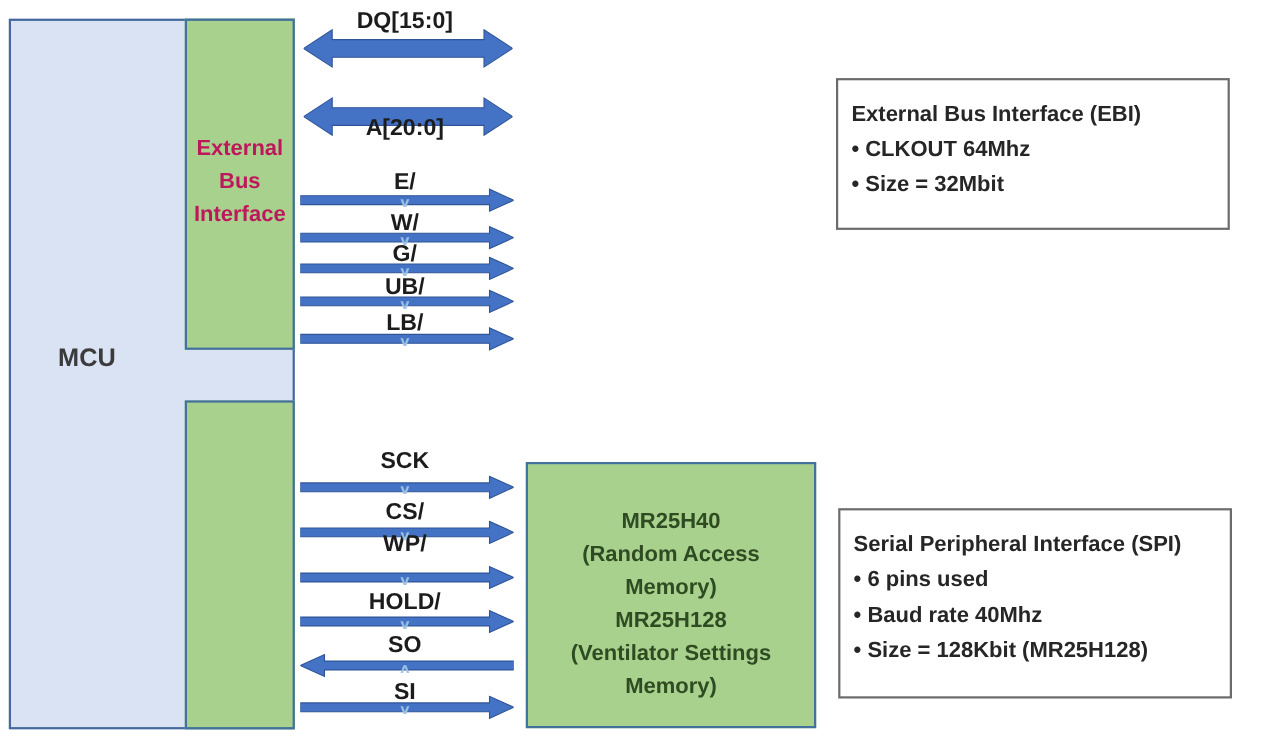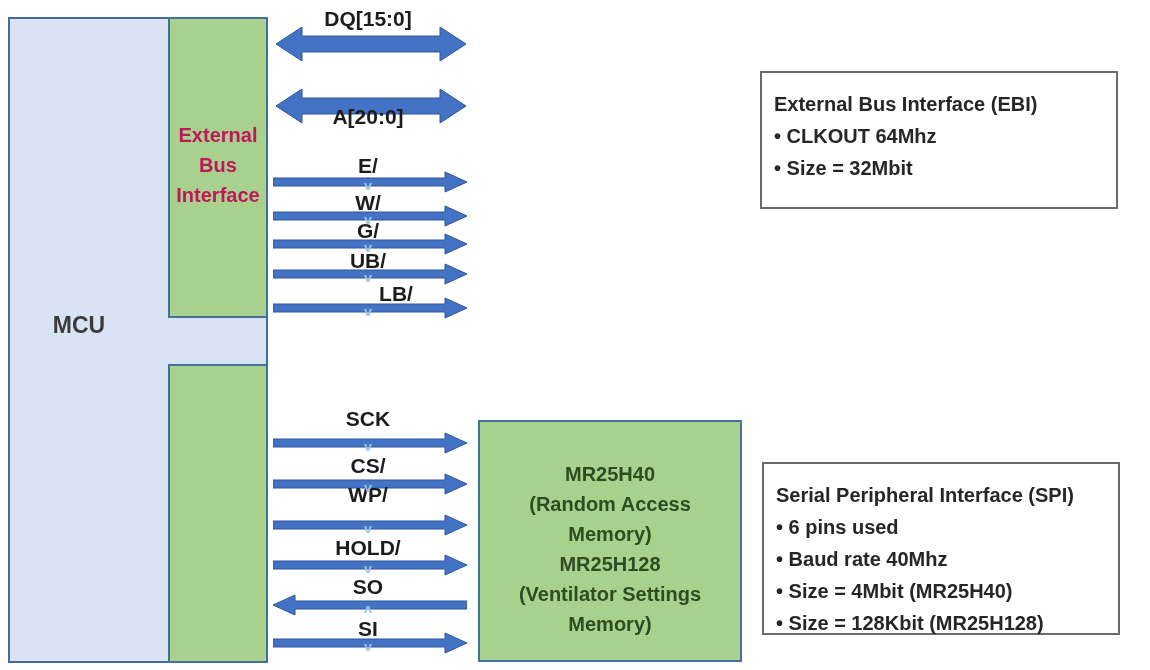--- a/index.html
+++ b/index.html
@@ -80,21 +80,20 @@
 
   <div class="info info1">
       <div>External Bus Interface (EBI)</div>
       <div>• CLKOUT 64Mhz</div>
       <div>• Size = 32Mbit</div>
     </div>
   <div class="info info2">
       <div>Serial Peripheral Interface (SPI)</div>
       <div>• 6 pins used</div>
       <div>• Baud rate 40Mhz</div>
-      <div>• Size = 4Mbit (MR25H40)</div>
       <div>• Size = 128Kbit (MR25H128)</div>
     </div>
 
   <div id="arrows">
       <div class="sig-label" style="left: 368px; top: 19px;">DQ[15:0]</div>
       <div class="sig-arrow" style="left: 276px; top: 26px;"><svg width="190" height="36" viewBox="0 0 190 36">
           <polygon points="0,18 26,1 26,10 164,10 164,1 190,18 164,35 164,26 26,26 26,35" fill="#4472c4" stroke="#2f5597" stroke-width="1"></polygon>
         </svg></div>
       <div class="sig-label" style="left: 368px; top: 78px; margin-top: 39px;">A[20:0]</div>
       <div class="sig-arrow" style="left: 276px; top: 88px;"><svg width="190" height="36" viewBox="0 0 190 36">
@@ -113,21 +112,21 @@
       <div class="sig-label" style="left: 368px; top: 231px;">G/</div>
       <div class="sig-arrow" style="left: 273px; top: 233px;"><svg width="194" height="22" viewBox="0 0 194 22">
           <polygon points="0,7 172,7 172,1 194,11 172,21 172,15 0,15" fill="#4472c4" stroke="#2f5597" stroke-width="1"></polygon>
         </svg></div>
       <div class="mark" style="left: 368px; top: 247px; color: rgb(157, 195, 230);">v</div>
       <div class="sig-label" style="left: 368px; top: 261px;">UB/</div>
       <div class="sig-arrow" style="left: 273px; top: 263px;"><svg width="194" height="22" viewBox="0 0 194 22">
           <polygon points="0,7 172,7 172,1 194,11 172,21 172,15 0,15" fill="#4472c4" stroke="#2f5597" stroke-width="1"></polygon>
         </svg></div>
       <div class="mark" style="left: 368px; top: 277px; color: rgb(157, 195, 230);">v</div>
-      <div class="sig-label" style="left: 368px; top: 294px; margin-left: 28px;">LB/</div>
+      <div class="sig-label" style="left: 368px; top: 294px;">LB/</div>
       <div class="sig-arrow" style="left: 273px; top: 297px;"><svg width="194" height="22" viewBox="0 0 194 22">
           <polygon points="0,7 172,7 172,1 194,11 172,21 172,15 0,15" fill="#4472c4" stroke="#2f5597" stroke-width="1"></polygon>
         </svg></div>
       <div class="mark" style="left: 368px; top: 311px; color: rgb(157, 195, 230);">v</div>
       <div class="sig-label" style="left: 368px; top: 419px;">SCK</div>
       <div class="sig-arrow" style="left: 273px; top: 432px;"><svg width="194" height="22" viewBox="0 0 194 22">
           <polygon points="0,7 172,7 172,1 194,11 172,21 172,15 0,15" fill="#4472c4" stroke="#2f5597" stroke-width="1"></polygon>
         </svg></div>
       <div class="mark" style="left: 368px; top: 446px; color: rgb(157, 195, 230);">v</div>
       <div class="sig-label" style="left: 368px; top: 466px;">CS/</div>

